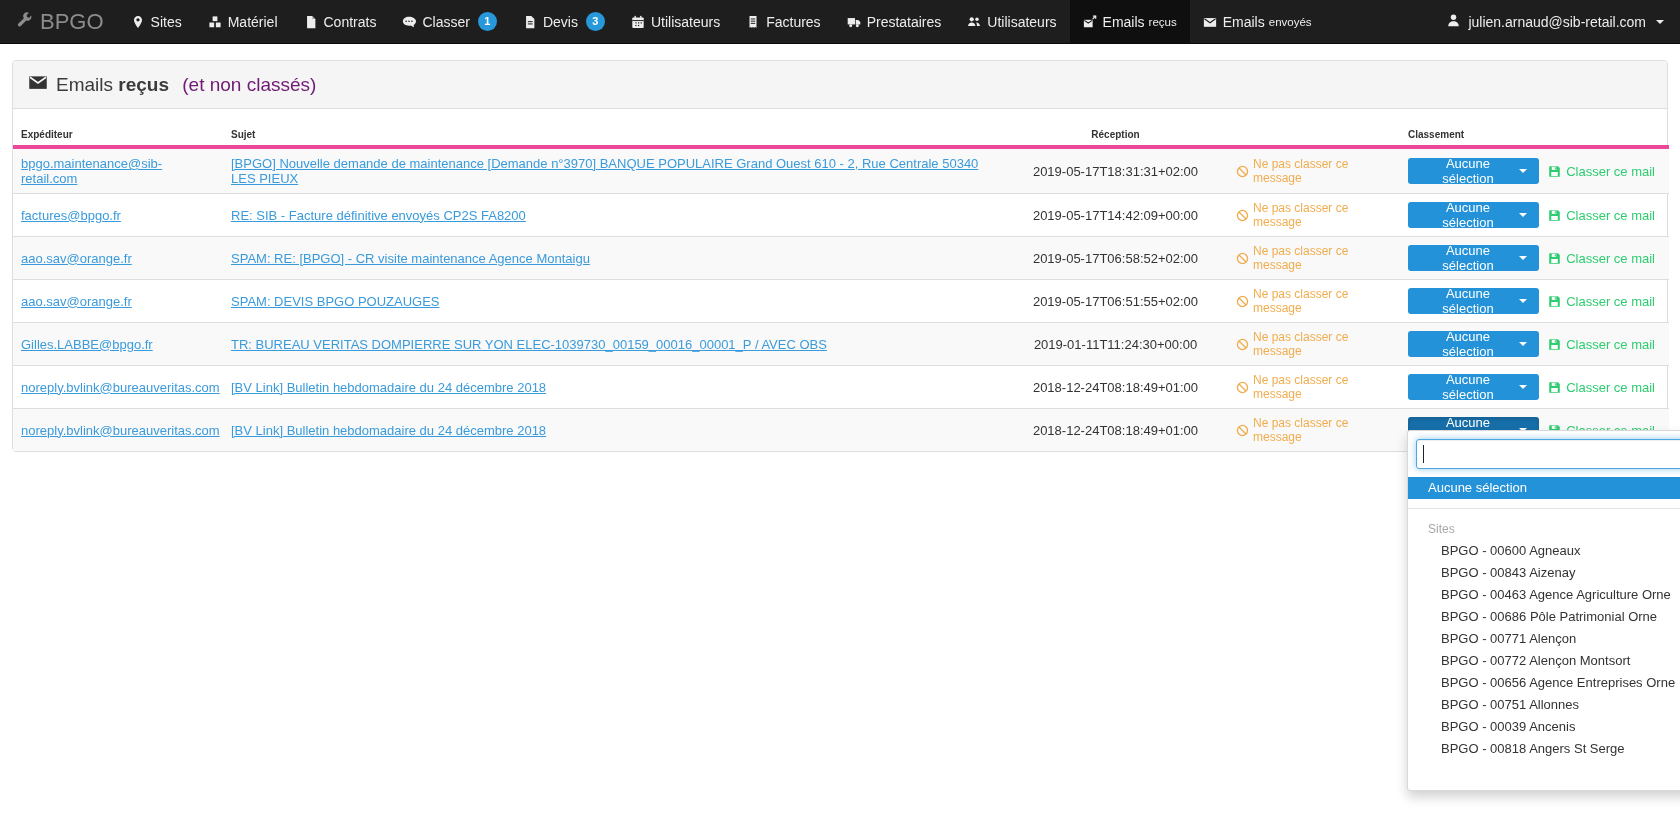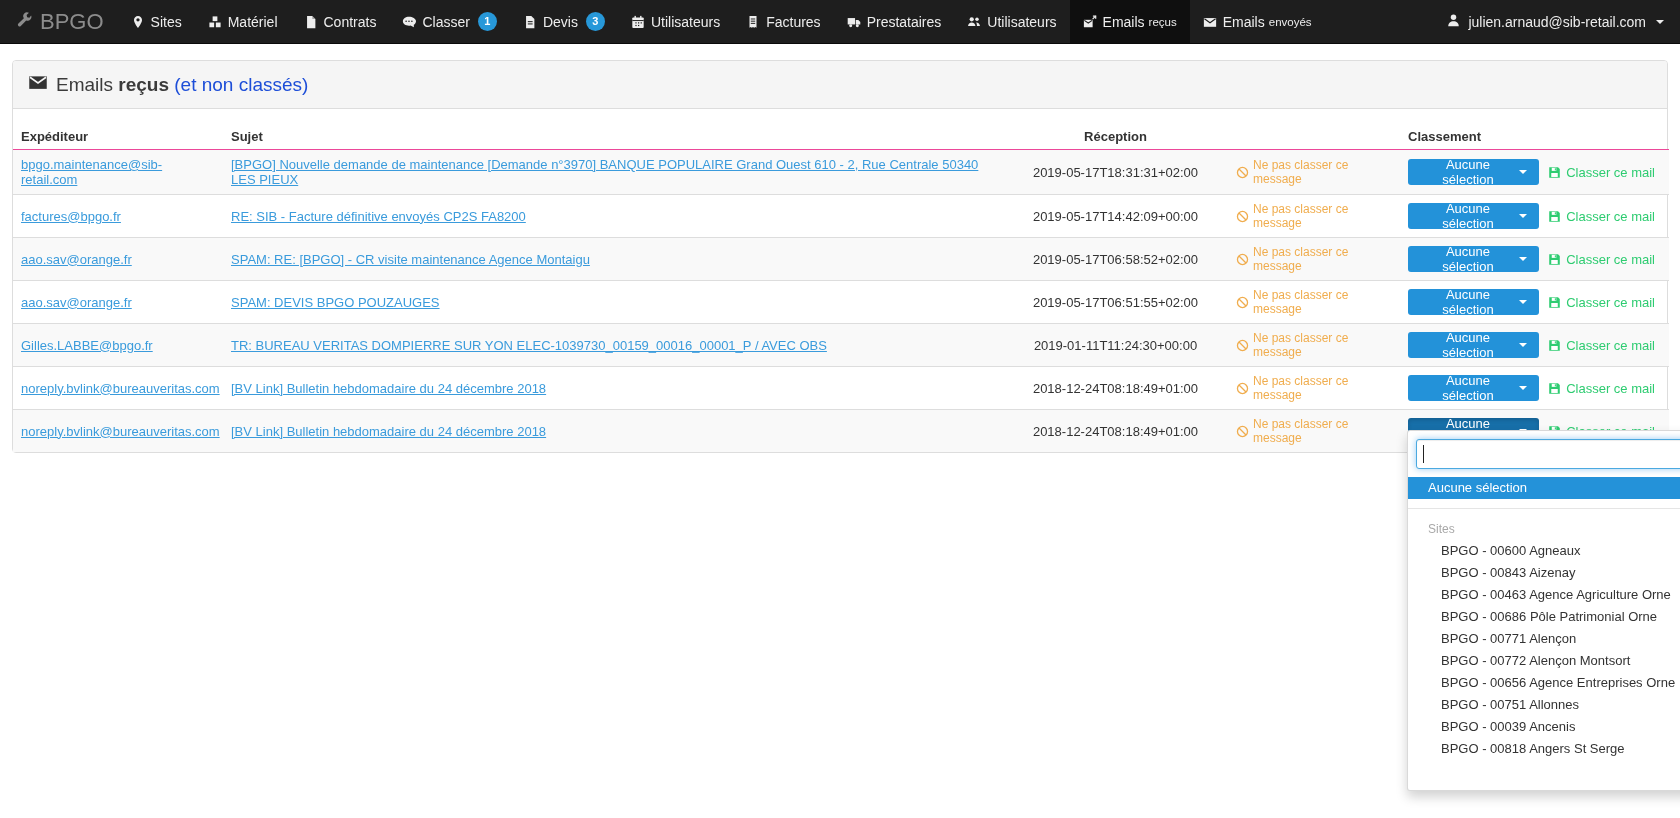--- a/index.html
+++ b/index.html
@@ -39,25 +39,25 @@
     border-right:4px solid transparent; border-top:4px solid currentColor; margin-left:3px;
   }
   
   .panel { margin:16px 12px 0 12px; border:1px solid #ddd; border-radius:4px; background:#fff; }
   .panel-header {
     background:#f5f5f5; border-bottom:1px solid #ddd; border-radius:3px 3px 0 0;
     padding:11px 15px; font-size:19px; color:#3b3b3b; display:flex; align-items:center; gap:8px;
   }
   .panel-header svg { width:20px; height:20px; fill:#333; }
   .panel-header b { font-weight:bold; }
-  .panel-header .muted { color:#1d4ed8; }
+  .panel-header .muted { color:#701a75;margin-left:8px; }
   .alert-banner { background:#a156af; color:#fff; font-size:13px; height:40px; line-height:40px; padding-left:45px; }
   
   table { width:100%; border-collapse:collapse; margin-top:15px; table-layout:fixed; }
-  th { text-align:left; font-weight:bold; color:#333; padding:5px 8px; border-bottom:1px solid #ec4899; font-size:13px; }
+  th { text-align:left; font-weight:bold; color:#333; padding:5px 8px; border-bottom:4px solid #ec4899; font-size:10px; }
   td { padding:7px 8px; border-top:1px solid #ddd; vertical-align:middle; font-size:13px; }
   tbody tr:nth-child(odd) { background:#f9f9f9; }
   a.tlink { color:#3a9bdc; text-decoration:underline; cursor:pointer; }
   .c-rec, th.c-rec { text-align:center; color:#333; }
   .c-nep { }
   .nepas { color:#f0ad4e; font-size:12px; text-decoration:none; cursor:pointer; display:inline-flex; align-items:center; gap:4px; }
   .nepas svg { width:13px; height:13px; stroke:#f0ad4e; }
   .c-cla { padding-left:0; }
   .cla-wrap { display:flex; align-items:center; justify-content:space-between; padding-right:6px; }
   .sel-btn {

